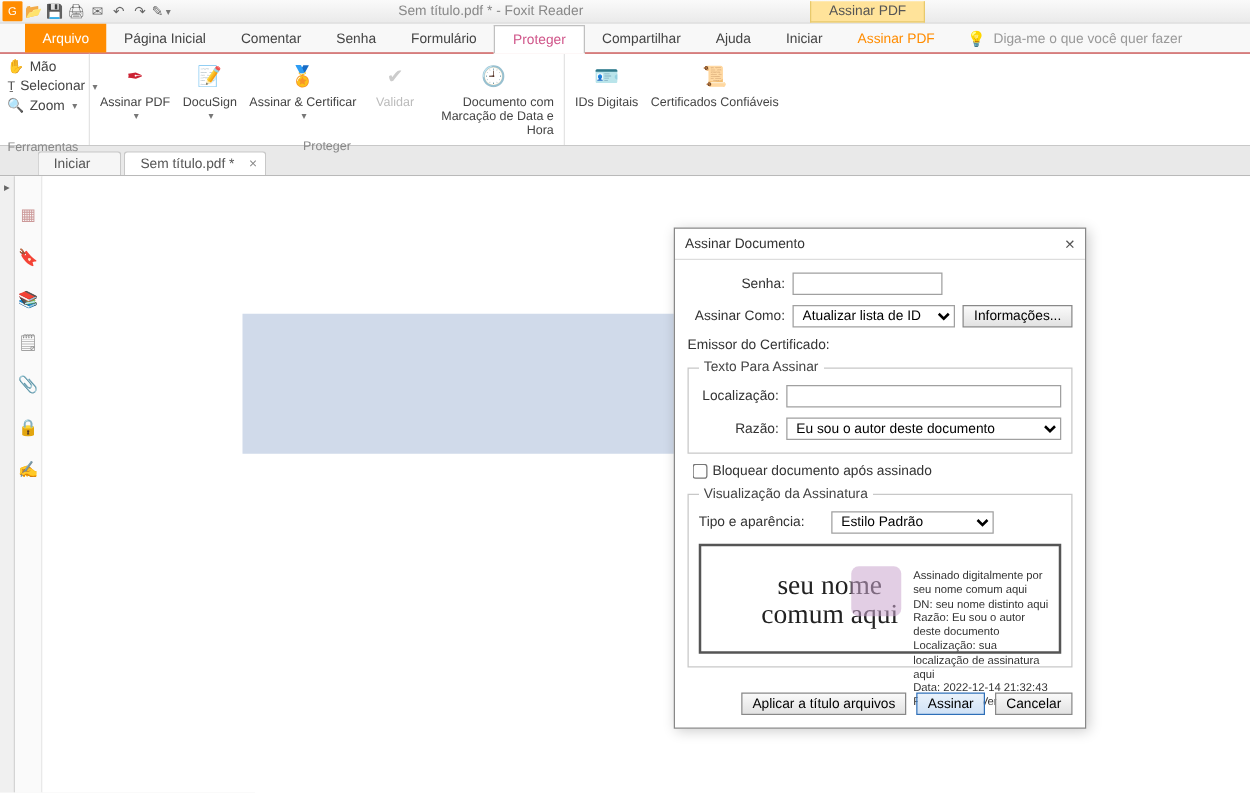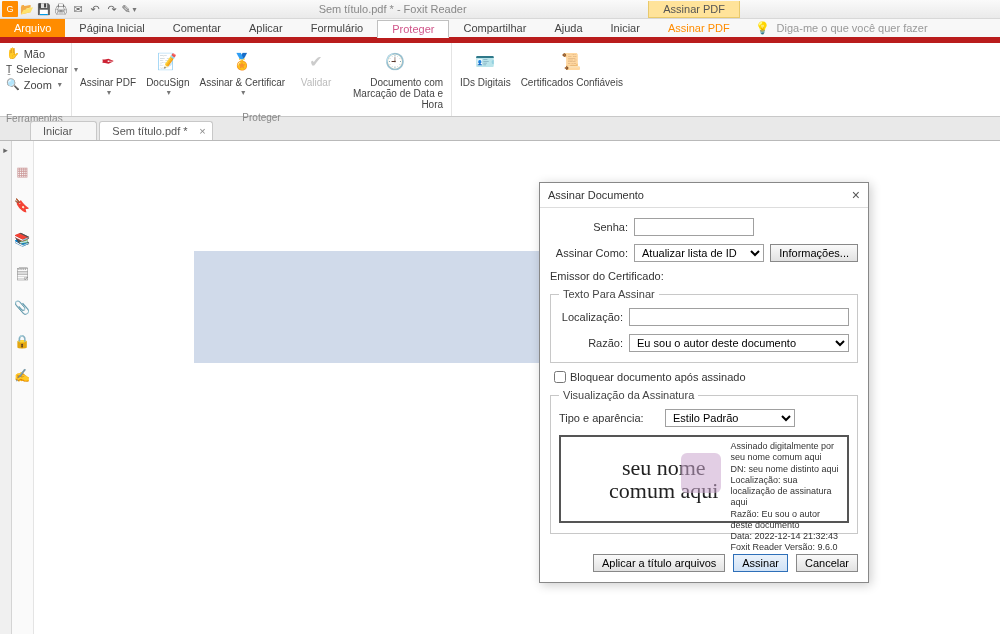--- a/index.html
+++ b/index.html
@@ -7,21 +7,21 @@
 
 
 .titlebar { height: 19px; background: linear-gradient(#fafafa,#eaeaea); display: flex; align-items: center; font-size: 11px; color: #888; border-bottom: 1px solid #d8d8d8; }
 .titlebar .qat { display: flex; align-items: center; gap: 1px; padding-left: 2px; }
 .qat-btn { width: 16px; height: 16px; display: inline-flex; align-items: center; justify-content: center; font-size: 11px; color: #666; cursor: pointer; }
 .qat-btn.primary { background: #ff8c00; color: #fff; font-size: 9px; border-radius: 1px; }
 .titlebar .title-center { flex: 1; text-align: center; }
 .titlebar .title-right { background: #ffe39a; color: #555; padding: 2px 14px; font-size: 11px; margin-right: 260px; border: 1px solid #e8c96c; border-top: none; }
 
 
-.ribbon-tabs { height: 24px; background: #f8f8f8; display: flex; align-items: stretch; font-size: 11px; border-bottom: 6px solid #b91c1c; }
+.ribbon-tabs { height: 24px; background: #f8f8f8; display: flex; align-items: stretch; font-size: 11px; border-bottom: 1px solid #b91c1c; padding-left: 20px; }
 .rt-file { background: #ff8c00; color: #fff; padding: 0 14px; display: flex; align-items: center; }
 .rt-tab { padding: 0 14px; display: flex; align-items: center; color: #444; cursor: pointer; }
 .rt-tab.active { background: #fff; border: 1px solid #c0c0c0; border-bottom: 1px solid #fff; position: relative; top: 1px; color: #d0568a; }
 .rt-accent { color: #ff8c00; }
 .rt-search { flex: 1; display: flex; align-items: center; color: #999; padding-left: 12px; gap: 6px; }
 .rt-search-icon { font-size: 12px; }
 
 
 .ribbon { height: 74px; background: #fff; border-bottom: 1px solid #c8c8c8; display: flex; }
 .ribbon-left { width: 72px; display: flex; flex-direction: column; padding: 4px 6px; font-size: 11px; color: #444; gap: 3px; border-right: 1px solid #e4e4e4; }
@@ -60,21 +60,21 @@
 select, input[type=text], input[type=password] { width: 100%; font-size: 11px; padding: 1px 3px; border: 1px solid #a0a0a0; background: #fff; height: 18px; }
 .btn { font-size: 11px; padding: 2px 8px; border: 1px solid #888; background: linear-gradient(#fafafa,#e2e2e2); cursor: pointer; }
 .btn.primary { border: 1px solid #2e6fb8; background: linear-gradient(#eaf2fb,#d0e2f6); }
 fieldset { border: 1px solid #c8c8c8; padding: 8px 8px 10px; margin: 6px 0 8px; }
 fieldset legend { font-size: 11px; padding: 0 4px; color: #444; }
 .chk { display: flex; align-items: center; gap: 4px; margin: 4px 0 2px 4px; }
 .chk input { width: 12px; height: 12px; }
 .preview { border: 2px solid #555; height: 88px; display: flex; margin-top: 6px; }
 .preview-left { flex: 1.1; display: flex; align-items: center; justify-content: center; font-size: 22px; line-height: 1.05; text-align: center; font-family: Georgia, serif; color: #222; position: relative; padding-left: 42px; }
 .preview-left::before { content: ""; position: absolute; width: 40px; height: 40px; background: #caa6cd; opacity: .55; right: 4px; top: 16px; border-radius: 6px; }
-.preview-right { flex: 1; font-size: 9px; line-height: 1.25; padding: 4px 6px; color: #333; }
+.preview-right { flex: 1; font-size: 9px; line-height: 1.25; padding: 18px 6px; color: #333; }
 .dlg-buttons { display: flex; justify-content: flex-end; gap: 8px; padding: 6px 10px 10px; }
 
 .caret::after { content: "▾"; font-size: 8px; margin-left: 2px; color: #777; }
 </style>
 </head>
 <body>
 
 <div class="titlebar">
   <div class="qat">
     <span class="qat-btn primary">G</span>
@@ -87,21 +87,21 @@
     <span class="qat-btn caret">✎</span>
   </div>
   <div class="title-center">Sem título.pdf * - Foxit Reader</div>
   <div class="title-right">Assinar PDF</div>
 </div>
 
 <div class="ribbon-tabs">
   <div class="rt-file">Arquivo</div>
   <div class="rt-tab">Página Inicial</div>
   <div class="rt-tab">Comentar</div>
-  <div class="rt-tab">Aplicar</div>
+  <div class="rt-tab">Senha</div>
   <div class="rt-tab">Formulário</div>
   <div class="rt-tab active">Proteger</div>
   <div class="rt-tab">Compartilhar</div>
   <div class="rt-tab">Ajuda</div>
   <div class="rt-tab">Iniciar</div>
   <div class="rt-tab rt-accent">Assinar PDF</div>
   <div class="rt-search">
     <span class="rt-search-icon">💡</span>
     <span>Diga-me o que você quer fazer</span>
   </div>
@@ -227,22 +227,22 @@
       <legend>Visualização da Assinatura</legend>
       <div class="row">
         <label style="width:100px;text-align:left">Tipo e aparência:</label>
         <div class="ctrl" style="max-width:130px"><select><option>Estilo Padrão</option></select></div>
       </div>
       <div class="preview">
         <div class="preview-left">seu nome comum aqui</div>
         <div class="preview-right">
           <div>Assinado digitalmente por seu nome comum aqui</div>
           <div>DN: seu nome distinto aqui</div>
+          <div>Razão: Eu sou o autor deste documento</div>
           <div>Localização: sua localização de assinatura aqui</div>
-          <div>Razão: Eu sou o autor deste documento</div>
           <div>Data: 2022-12-14 21:32:43</div>
           <div>Foxit Reader Versão: 9.6.0</div>
         </div>
       </div>
     </fieldset>
   </div>
   <div class="dlg-buttons">
     <button class="btn">Aplicar a título arquivos</button>
     <button class="btn primary">Assinar</button>
     <button class="btn">Cancelar</button>

